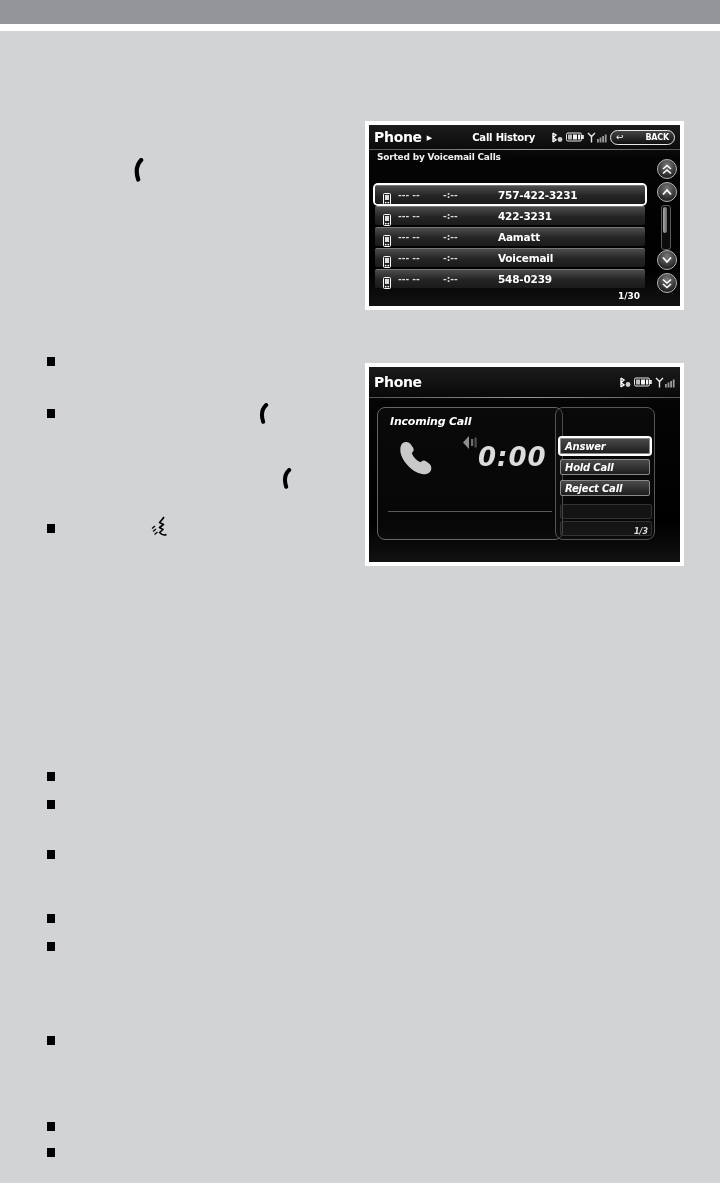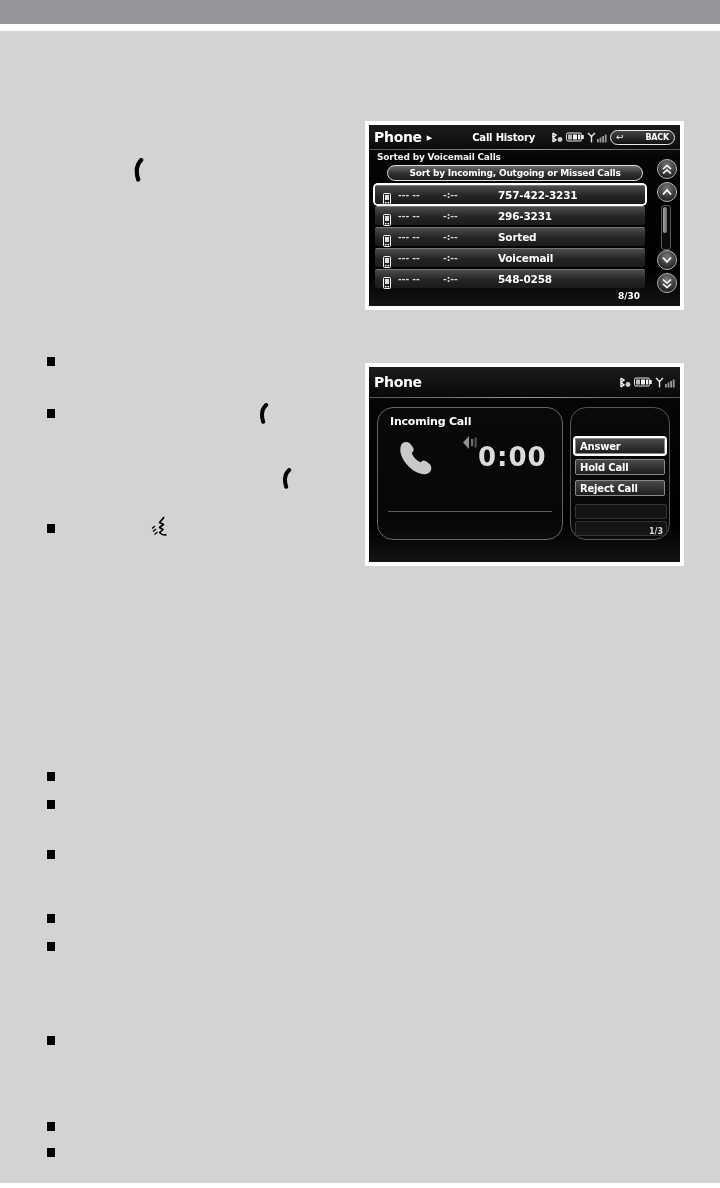--- a/index.html
+++ b/index.html
@@ -43,23 +43,23 @@
   .row .dash{left:23px;font-size:9px;color:#ddd;}
   .row .time{left:68px;font-size:9px;color:#ddd;}
   .row .lbl{left:123px;font-size:10.5px;letter-spacing:-0.2px;}
   .pageind1{position:absolute;right:40px;top:166px;font-size:9px;font-weight:bold;}
 
   .scol-btn{position:absolute;right:3px;width:20px;height:20px;border:1px solid #b5b5b5;border-radius:50%;background:radial-gradient(circle at 50% 30%,#7a7a7a,#242424 75%);display:flex;align-items:center;justify-content:center;box-sizing:border-box;}
   .strack{position:absolute;right:9px;top:80px;width:8px;height:43px;background:#0c0c0c;border:1px solid #5a5a5a;border-radius:3px;}
   .sthumb{position:absolute;left:1px;top:1px;width:4px;height:26px;background:linear-gradient(90deg,#aaa,#666);border-radius:2px;}
 
   
-  .panel{position:absolute;top:40px;height:133px;border:1px solid #666;border-radius:16px;background:rgba(20,20,20,0.35);box-sizing:border-box;}
+  .panel{position:absolute;top:40px;height:133px;border:1px solid #666;border-radius:8px;background:rgba(20,20,20,0.35);box-sizing:border-box;font-style:italic;}
   .lpanel{left:8px;width:186px;}
-  .rpanel{left:201px;width:100px;border-color:#555;}
+  .rpanel{left:186px;width:100px;border-color:#555;}
   .inc-lbl{position:absolute;left:12px;top:7px;font-size:11px;font-weight:bold;letter-spacing:-0.2px;}
   .handset{position:absolute;left:16px;top:30px;}
   .spk{position:absolute;left:80px;top:27px;}
   .timer{position:absolute;left:100px;top:34px;font-size:26px;font-weight:bold;color:#dcdcdc;letter-spacing:1px;}
   .lsep{position:absolute;left:10px;right:10px;top:103px;height:1px;background:#5a5a5a;}
   .cbtn{position:absolute;left:4px;width:90px;height:16px;background:linear-gradient(180deg,#4a4a4a,#1e1e1e);border:1px solid #8a8a8a;border-radius:2px;font-size:10px;font-weight:bold;letter-spacing:-0.2px;display:flex;align-items:center;padding-left:4px;box-sizing:border-box;}
   .cbtn.selected{box-shadow:0 0 0 2px #fff;}
   .slot{position:absolute;left:4px;width:90px;height:13px;border:1px solid #333;border-radius:2px;background:rgba(60,60,60,0.25);}
   .pageind2{position:absolute;right:6px;bottom:3px;font-size:8px;font-weight:bold;color:#ddd;}
 </style>
@@ -128,21 +128,20 @@
             </svg>
             <span class="backbtn">
               <span class="arr">↩</span>
               <span class="bl">BACK</span>
             </span>
           </span>
         </div>
         <div class="hline" style="top:24px;"></div>
 
         <div class="sortedby">Sorted by Voicemail Calls</div>
-        <div class="sortbtn">Sort by Incoming, Outgoing or Missed Calls</div>
 
         <div class="rows">
           <div class="row selected">
             <span class="ric"><svg width="8" height="12" viewBox="0 0 8 12">
                   <rect x="0.5" y="0.5" width="7" height="11" rx="1" fill="none" stroke="#fff"></rect>
                   <rect x="2" y="2" width="4" height="5" fill="#ddd"></rect>
                   <circle cx="2.7" cy="9.6" r="0.9" fill="#fff"></circle>
                   <circle cx="5.3" cy="9.6" r="0.9" fill="#fff"></circle>
                 </svg></span>
             <span class="dash">--- --</span>
@@ -151,32 +150,32 @@
           </div>
           <div class="row">
             <span class="ric"><svg width="8" height="12" viewBox="0 0 8 12">
                   <rect x="0.5" y="0.5" width="7" height="11" rx="1" fill="none" stroke="#fff"></rect>
                   <rect x="2" y="2" width="4" height="5" fill="#ddd"></rect>
                   <circle cx="2.7" cy="9.6" r="0.9" fill="#fff"></circle>
                   <circle cx="5.3" cy="9.6" r="0.9" fill="#fff"></circle>
                 </svg></span>
             <span class="dash">--- --</span>
             <span class="time">-:--</span>
-            <span class="lbl">296-3231</span>
-          </div>
-          <div class="row">
-            <span class="ric"><svg width="8" height="12" viewBox="0 0 8 12">
-                  <rect x="0.5" y="0.5" width="7" height="11" rx="1" fill="none" stroke="#fff"></rect>
-                  <rect x="2" y="2" width="4" height="5" fill="#ddd"></rect>
-                  <circle cx="2.7" cy="9.6" r="0.9" fill="#fff"></circle>
-                  <circle cx="5.3" cy="9.6" r="0.9" fill="#fff"></circle>
-                </svg></span>
-            <span class="dash">--- --</span>
-            <span class="time">-:--</span>
-            <span class="lbl">Sorted</span>
+            <span class="lbl">422-3231</span>
+          </div>
+          <div class="row">
+            <span class="ric"><svg width="8" height="12" viewBox="0 0 8 12">
+                  <rect x="0.5" y="0.5" width="7" height="11" rx="1" fill="none" stroke="#fff"></rect>
+                  <rect x="2" y="2" width="4" height="5" fill="#ddd"></rect>
+                  <circle cx="2.7" cy="9.6" r="0.9" fill="#fff"></circle>
+                  <circle cx="5.3" cy="9.6" r="0.9" fill="#fff"></circle>
+                </svg></span>
+            <span class="dash">--- --</span>
+            <span class="time">-:--</span>
+            <span class="lbl">Aamatt</span>
           </div>
           <div class="row">
             <span class="ric"><svg width="8" height="12" viewBox="0 0 8 12">
                   <rect x="0.5" y="0.5" width="7" height="11" rx="1" fill="none" stroke="#fff"></rect>
                   <rect x="2" y="2" width="4" height="5" fill="#ddd"></rect>
                   <circle cx="2.7" cy="9.6" r="0.9" fill="#fff"></circle>
                   <circle cx="5.3" cy="9.6" r="0.9" fill="#fff"></circle>
                 </svg></span>
             <span class="dash">--- --</span>
             <span class="time">-:--</span>
@@ -184,25 +183,25 @@
           </div>
           <div class="row">
             <span class="ric"><svg width="8" height="12" viewBox="0 0 8 12">
                   <rect x="0.5" y="0.5" width="7" height="11" rx="1" fill="none" stroke="#fff"></rect>
                   <rect x="2" y="2" width="4" height="5" fill="#ddd"></rect>
                   <circle cx="2.7" cy="9.6" r="0.9" fill="#fff"></circle>
                   <circle cx="5.3" cy="9.6" r="0.9" fill="#fff"></circle>
                 </svg></span>
             <span class="dash">--- --</span>
             <span class="time">-:--</span>
-            <span class="lbl">548-0258</span>
-          </div>
-        </div>
-
-        <div class="pageind1">8/30</div>
+            <span class="lbl">548-0239</span>
+          </div>
+        </div>
+
+        <div class="pageind1">1/30</div>
 
         <div class="scol-btn" style="top:34px;">
           <svg width="12" height="11" viewBox="0 0 12 11">
               <path d="M2,5 L6,1.5 L10,5 M2,9.5 L6,6 L10,9.5" stroke="#fff" stroke-width="1.6" fill="none"></path>
             </svg>
         </div>
         <div class="scol-btn" style="top:57px;">
           <svg width="12" height="8" viewBox="0 0 12 8">
               <path d="M2,6.5 L6,2 L10,6.5" stroke="#fff" stroke-width="1.8" fill="none"></path>
             </svg>

